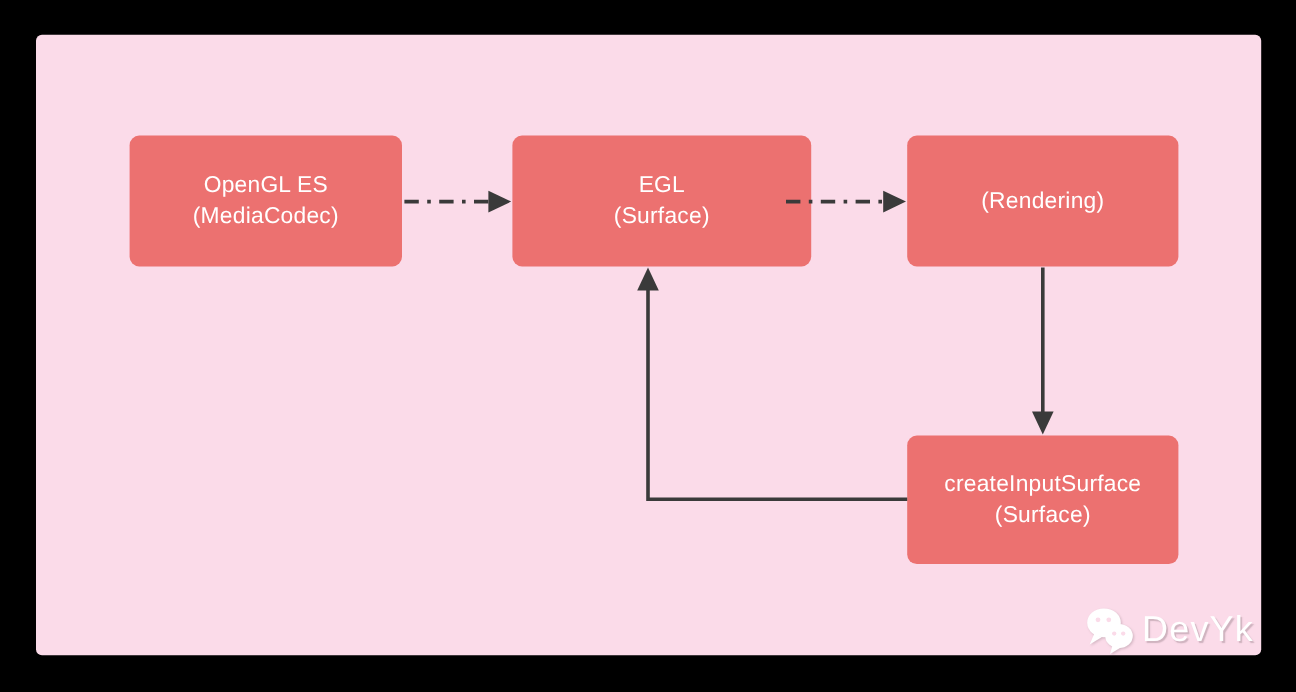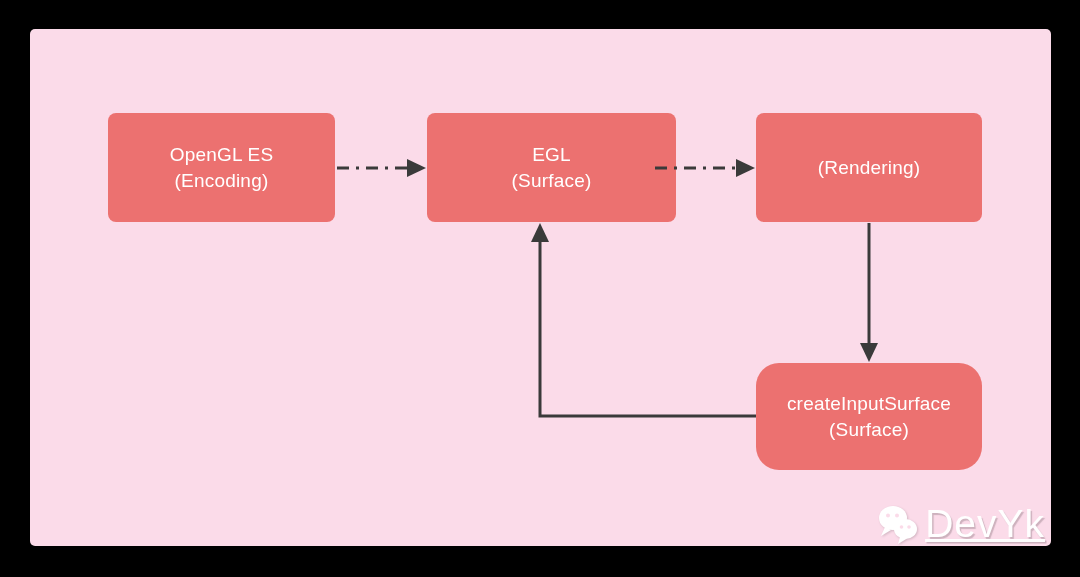--- a/index.html
+++ b/index.html
@@ -35,56 +35,55 @@
     align-items:center;
     justify-content:center;
     text-align:center;
     font-size:19px;
     line-height:26px;
     letter-spacing:0.2px;
   }
   #node-opengl{left:78px;top:84px;width:227px;height:109px;}
   #node-egl{left:397px;top:84px;width:249px;height:109px;}
   #node-mediacodec{left:726px;top:84px;width:226px;height:109px;}
-  #node-createinputsurface{left:726px;top:334px;width:226px;height:107px;border-radius:23px;}
+  #node-createinputsurface{left:726px;top:334px;width:226px;height:107px;}
   .edges{
     position:absolute;left:0;top:0;width:1021px;height:517px;
     pointer-events:none;
   }
   .edge-line{stroke:var(--arrow);stroke-width:3;fill:none;}
   .edge-line.dashdot{stroke-dasharray:12 7 3 7;}
   .edge-head{fill:var(--arrow);stroke:none;}
   .watermark{
     position:absolute;
     right:6px;bottom:0px;
     display:flex;
     align-items:center;
     gap:7px;
   }
   .watermark-icon{
     width:42px;height:42px;
     filter:drop-shadow(1px 1px 1px rgba(90,70,80,0.25));
   }
   .watermark-label{
-    font-size:39px;
+    font-size:30px;
     color:var(--watermark-text);
     text-shadow:1.5px 1.5px 1px rgba(120,100,110,0.35);
     letter-spacing:1px;
-    text-decoration:underline;
   }
 </style>
 </head>
 <body>
 
 <div class="stage">
   <div class="canvas">
 
     <div class="node" id="node-opengl">
       <div>OpenGL ES</div>
-      <div>(Encoding)</div>
+      <div>(MediaCodec)</div>
     </div>
 
     <div class="node" id="node-egl">
       <div>EGL</div>
       <div>(Surface)</div>
     </div>
 
     <div class="node" id="node-mediacodec">
       <div>(Rendering)</div>
     </div>

